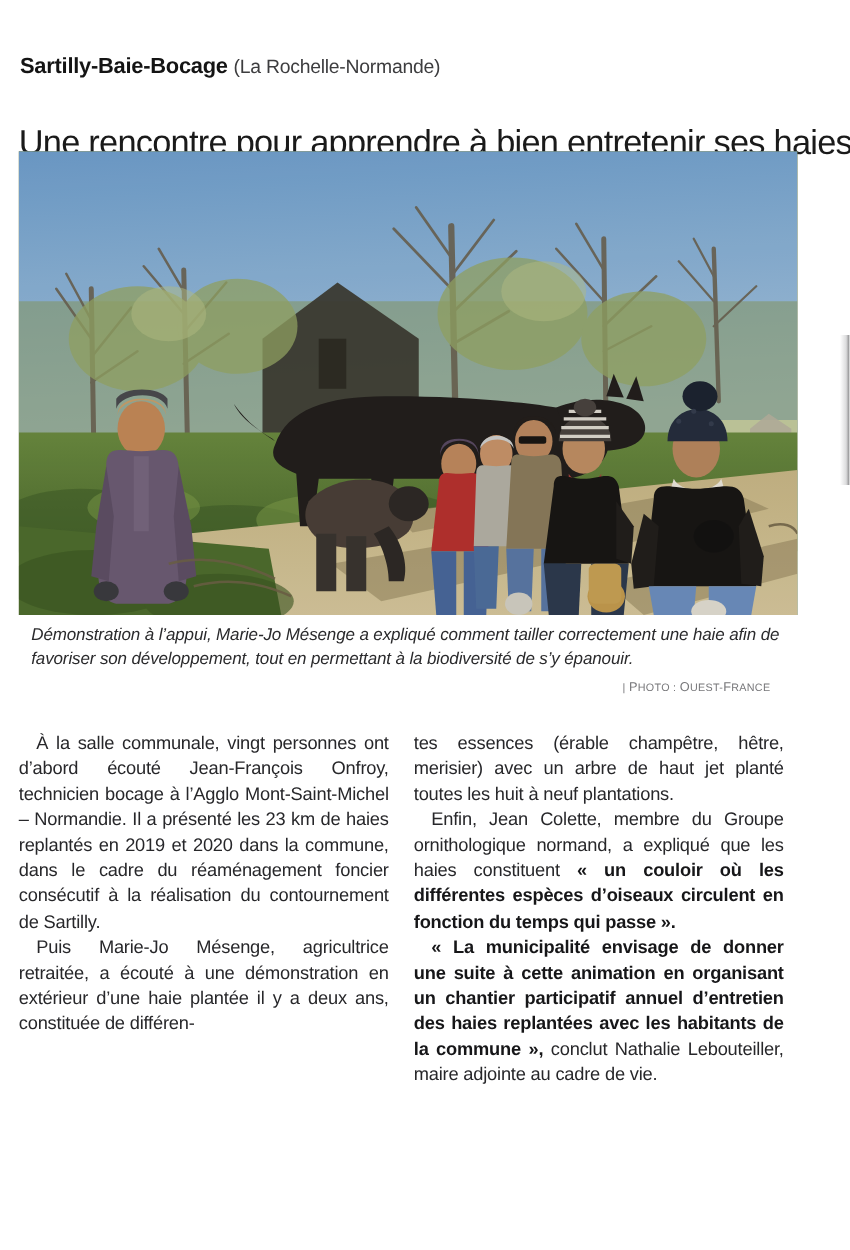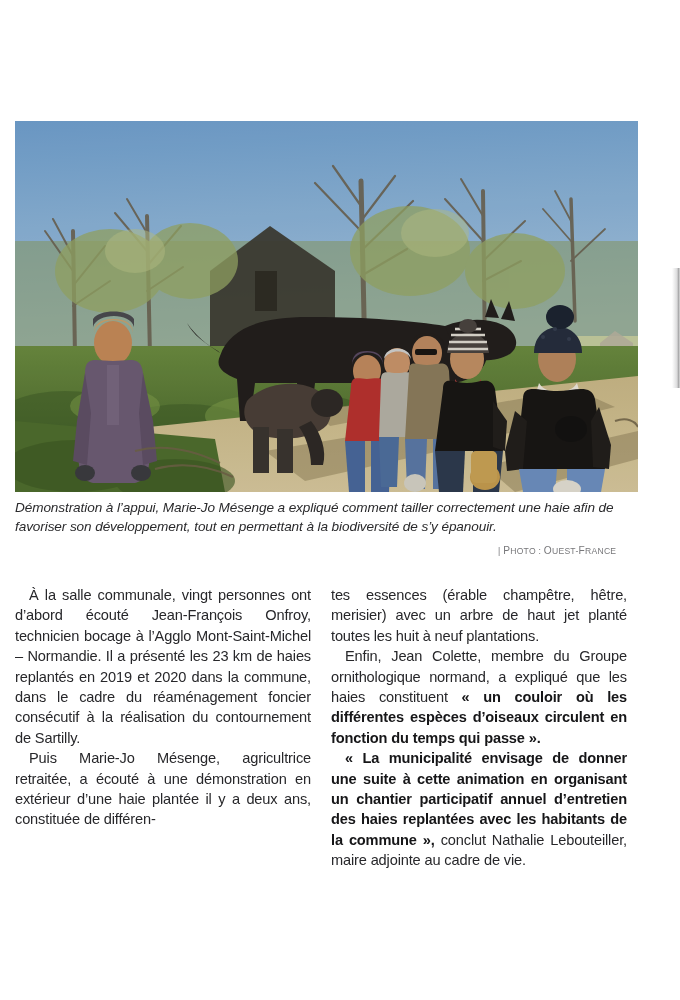--- a/index.html
+++ b/index.html
@@ -77,21 +77,21 @@
     width: 623px;
     height: 371px;
     overflow: hidden;
     background: #6f7f53;
   }
   .photo svg { display: block; }
 
   
   .caption {
     position: absolute;
-    left: 15px;
+    left: 25px;
     top: 498px;
     width: 623px;
     font-size: 13.6px;
     line-height: 19.2px;
     font-style: italic;
     color: #2a2a2c;
     letter-spacing: -0.1px;
   }
   .credit {
     position: absolute;
@@ -129,21 +129,25 @@
   .col p.indent { text-indent: 14px; }
   .col p .b { font-weight: bold; color: #161618; }
 </style>
 </head>
 <body>
 
 <div class="page">
 
   <div class="page-edge-shadow"></div>
 
-
+  <div class="kicker">
+    <span class="kicker-town">Sartilly-Baie-Bocage</span><span>&nbsp;</span><span class="kicker-sub">(La Rochelle-Normande)</span>
+  </div>
+
+  <h1 class="headline">Une rencontre pour apprendre à bien entretenir ses haies</h1>
 
   <div class="photo">
     <svg width="623" height="371" viewBox="0 0 623 371" xmlns="http://www.w3.org/2000/svg">
       <defs>
         <linearGradient id="sky" x1="0" y1="0" x2="0.15" y2="1">
           <stop offset="0%" stop-color="#6f9fcd"></stop>
           <stop offset="100%" stop-color="#a8c6de"></stop>
         </linearGradient>
         <linearGradient id="ground" x1="0" y1="0" x2="0" y2="1">
           <stop offset="0%" stop-color="#c9b786"></stop>

